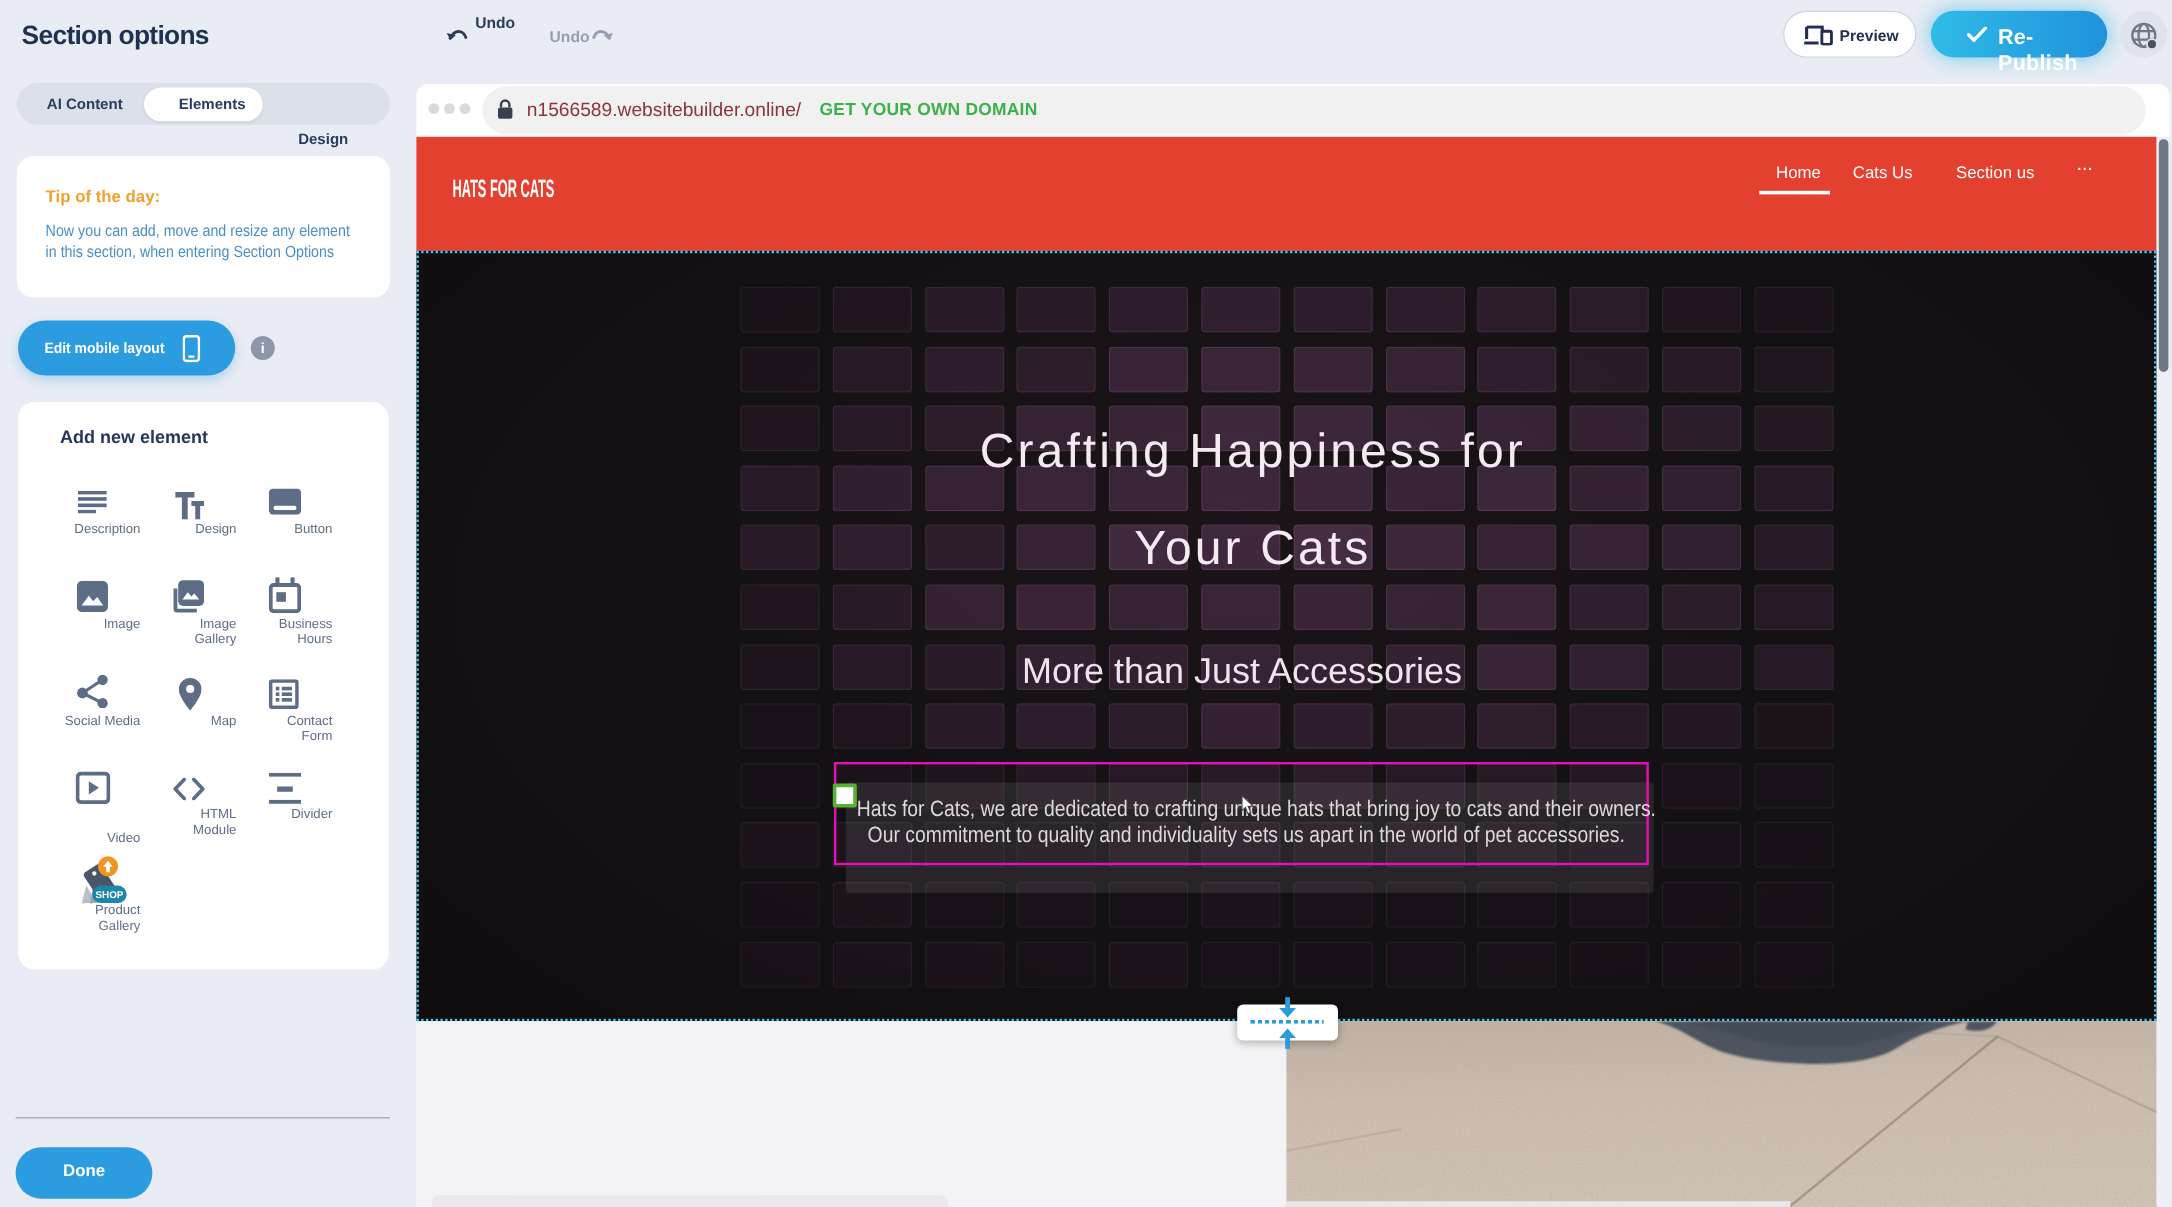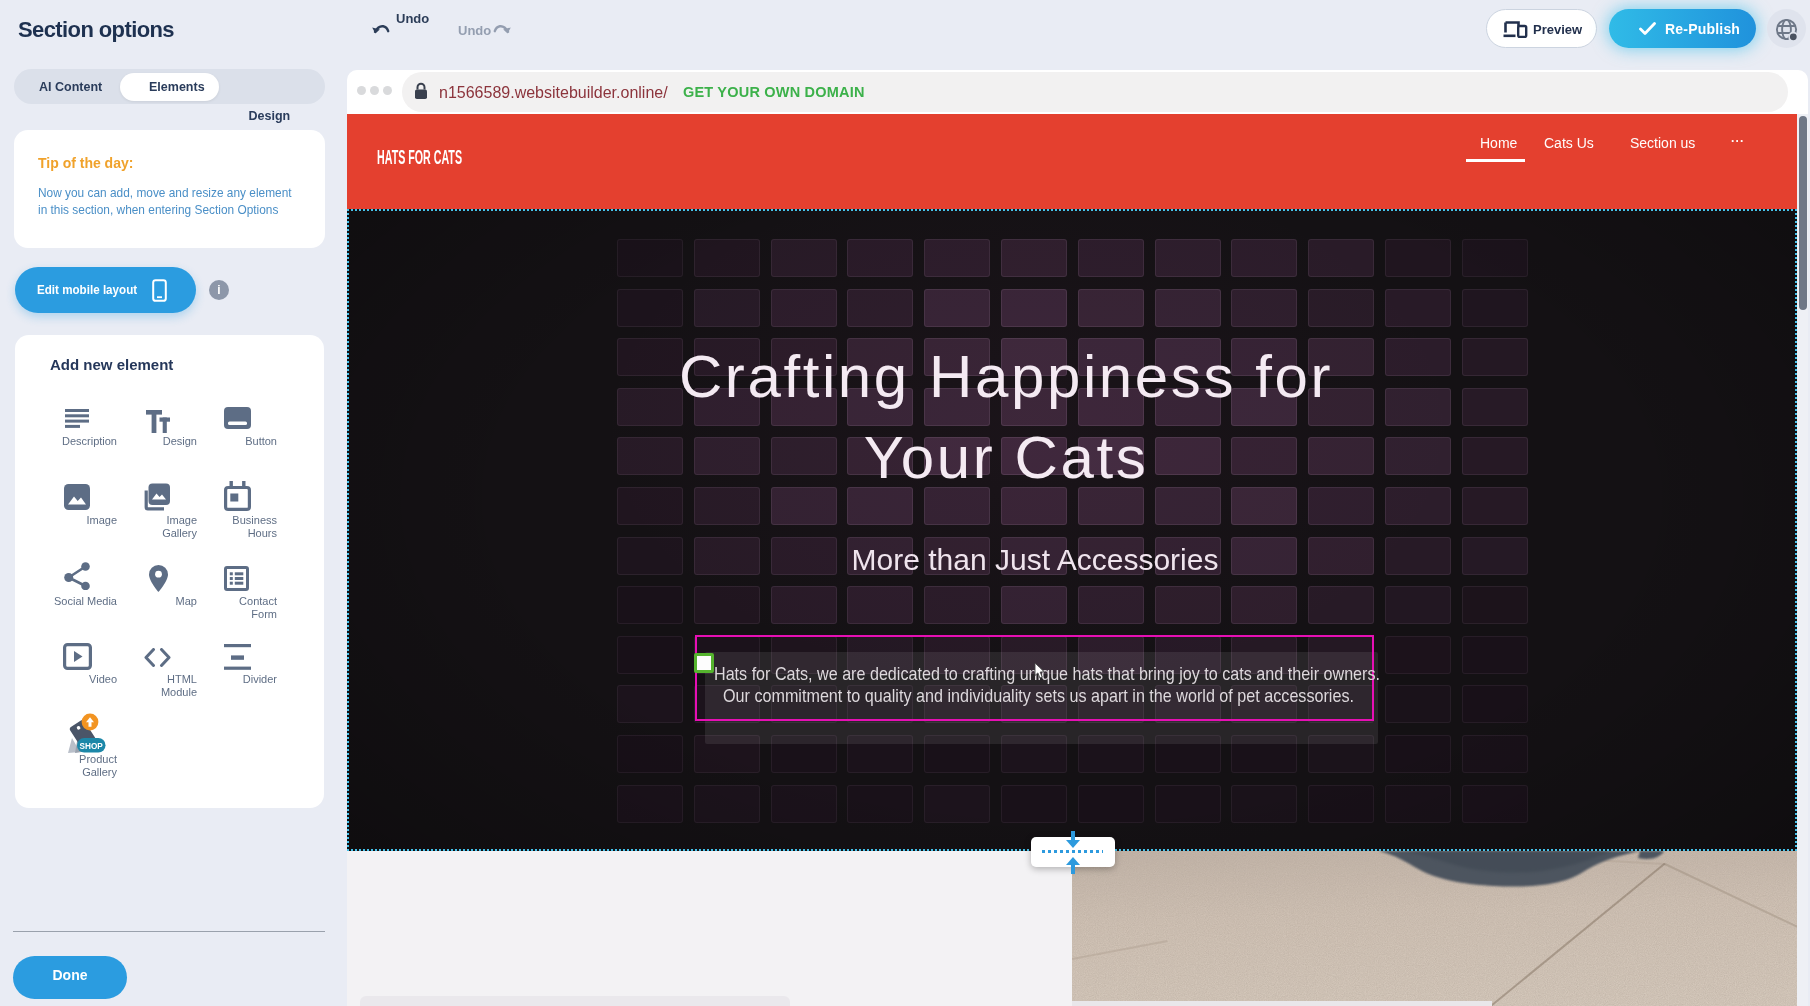--- a/index.html
+++ b/index.html
@@ -5,21 +5,21 @@
 html,body{width:1810px;height:1006px;overflow:hidden;}
 body{background:#e9ecf4;position:relative;}
 .abs{position:absolute;}
 
 #title{left:18px;top:17px;font-size:22px;font-weight:bold;color:#1e3150;letter-spacing:-.6px;}
 #undo{left:396px;top:11px;font-size:13px;font-weight:bold;color:#2c3d58;}
 #redo{left:458px;top:23px;font-size:13px;font-weight:bold;color:#949eb0;}
 #previewbtn{left:1486px;top:9px;width:111px;height:39px;background:#fff;border:1px solid #ccd4e0;border-radius:20px;}
 #previewbtn span{position:absolute;left:46px;top:12px;font-size:13px;font-weight:bold;color:#22304d;}
 #repub{left:1609px;top:9px;width:147px;height:39px;border-radius:20px;background:linear-gradient(90deg,#30bbe7,#2092dc);box-shadow:0 0 16px 2px rgba(48,187,231,.55);}
-#repub span{position:absolute;left:56px;top:12px;font-size:14px;font-weight:bold;color:#fff;letter-spacing:.2px;}
+#repub span{position:absolute;left:56px;top:12px;font-size:18px;font-weight:bold;color:#fff;letter-spacing:.2px;}
 #globe{left:1767px;top:9px;width:39px;height:39px;border-radius:50%;background:#dfe3ed;}
 
 #tabs{left:14px;top:69px;width:311px;height:35px;background:#dbe0ea;border-radius:18px;}
 #tabactive{left:120px;top:73px;width:99px;height:28px;background:#fff;border-radius:14px;box-shadow:0 1px 3px rgba(0,0,0,.08);}
 .tab{position:absolute;top:80px;font-size:12.5px;font-weight:bold;color:#2a3c5b;}
 #tipcard{left:14px;top:130px;width:311px;height:118px;background:#fff;border-radius:14px;}
 #tiptitle{left:38px;top:155px;font-size:14px;font-weight:bold;color:#f0a22b;}
 #tipbody{left:38px;top:184px;font-size:13.5px;color:#4a8fc7;line-height:17px;transform:scaleX(.88);transform-origin:left top;}
 #editmob{left:15px;top:267px;width:181px;height:46px;background:#2b9ce0;border-radius:23px;box-shadow:0 4px 10px rgba(43,156,224,.3);}
 #editmob span{position:absolute;left:22px;top:16px;font-size:12.5px;font-weight:bold;color:#fff;transform:scaleX(.93);transform-origin:left top;white-space:nowrap;}
@@ -39,21 +39,21 @@
 #domain{left:683px;top:84px;font-size:14.5px;font-weight:bold;color:#3cb14a;letter-spacing:.2px;}
 
 #redhdr{left:347px;top:114px;width:1450px;height:95px;background:#e4402f;}
 .nav{position:absolute;top:135px;font-size:14px;color:rgba(255,255,255,.99);white-space:nowrap;}
 #homeline{left:1466px;top:159px;width:59px;height:3px;background:#fff;}
 #hero{left:347px;top:209px;width:1450px;height:642px;background:#141114;overflow:hidden;}
 .tile{position:absolute;width:66px;height:38px;border:1px solid rgba(205,180,205,.09);border-radius:3px;}
 #herotex{left:347px;top:209px;width:1450px;height:642px;
  background:radial-gradient(620px 380px at 47% 34%,rgba(150,70,125,.05),transparent 70%),
  radial-gradient(ellipse 1000px 560px at 50% 45%,transparent 55%,rgba(0,0,0,.28) 100%);}
-#h1a{left:666px;top:336px;width:680px;text-align:center;font-size:60px;line-height:81px;color:rgba(247,237,245,.99);letter-spacing:2.6px;}
+#h1a{left:704px;top:336px;width:680px;text-align:center;font-size:40px;line-height:81px;color:rgba(247,237,245,.99);letter-spacing:2.6px;}
 #sub{left:695px;top:543px;width:680px;text-align:center;font-size:30px;color:rgba(242,231,240,.99);}
 #descov{left:705px;top:652px;width:673px;height:92px;background:rgba(255,255,255,.085);border-radius:2px;}
 #pinkbox{left:695px;top:635px;width:679px;height:86px;border:2px solid #e60fb4;}
 #greenh{left:694px;top:653px;width:20px;height:20px;background:#fdfdfd;border:3px solid #55b42e;border-radius:2px;}
 #dash{left:347px;top:209px;width:1450px;height:642px;border:2px dotted #45c2ea;}
 
 #botwhite{left:347px;top:851px;width:725px;height:155px;background:#f3f2f4;}
 #photo{left:1072px;top:851px;width:725px;height:155px;background:linear-gradient(178deg,#c1b3a7,#cfc1b4 40%,#d5c9bc);overflow:hidden;}
 .joint{position:absolute;background:rgba(100,82,62,.42);height:1.5px;transform-origin:left center;}
 #strip{left:1072px;top:1001px;width:420px;height:5px;background:#e9e7ea;}
@@ -176,21 +176,21 @@
     <rect x="5.8" y="11" width="3" height="3" fill="#5d6d85"></rect>
     <rect x="10.8" y="11" width="8.5" height="3" fill="#5d6d85"></rect>
     <rect x="5.8" y="15.7" width="3" height="3" fill="#5d6d85"></rect>
     <rect x="10.8" y="15.7" width="8.5" height="3" fill="#5d6d85"></rect>
   </svg>
 <div class="lbl" style="left:197px;top:595px">Contact<br>Form</div>
 <svg class="ic" style="left:63px;top:643px" width="29" height="27" viewBox="0 0 29 27">
     <rect x="1.6" y="1.6" width="25.8" height="23.8" rx="3" fill="none" stroke="#5d6d85" stroke-width="3.2"></rect>
     <path d="M11,8 L19.5,13.5 L11,19 Z" fill="#5d6d85"></path>
   </svg>
-<div class="lbl" style="left:37px;top:673px">Video</div>
+<div class="lbl" style="left:37px;top:693px">Video</div>
 <svg class="ic" style="left:144px;top:648px" width="27" height="19" viewBox="0 0 27 19">
     <path d="M9.5,1.5 L2,9.5 L9.5,17.5 M17.5,1.5 L25,9.5 L17.5,17.5" fill="none" stroke="#5d6d85" stroke-width="3" stroke-linecap="round" stroke-linejoin="round"></path>
   </svg>
 <div class="lbl" style="left:117px;top:673px">HTML<br>Module</div>
 <svg class="ic" style="left:224px;top:644px" width="27" height="26" viewBox="0 0 27 26">
     <rect x="0" y="0" width="27" height="3.2" fill="#5d6d85"></rect>
     <rect x="7" y="11.4" width="13" height="4.4" fill="#5d6d85"></rect>
     <rect x="0" y="22.6" width="27" height="3.2" fill="#5d6d85"></rect>
   </svg>
 <div class="lbl" style="left:197px;top:673px">Divider</div>

